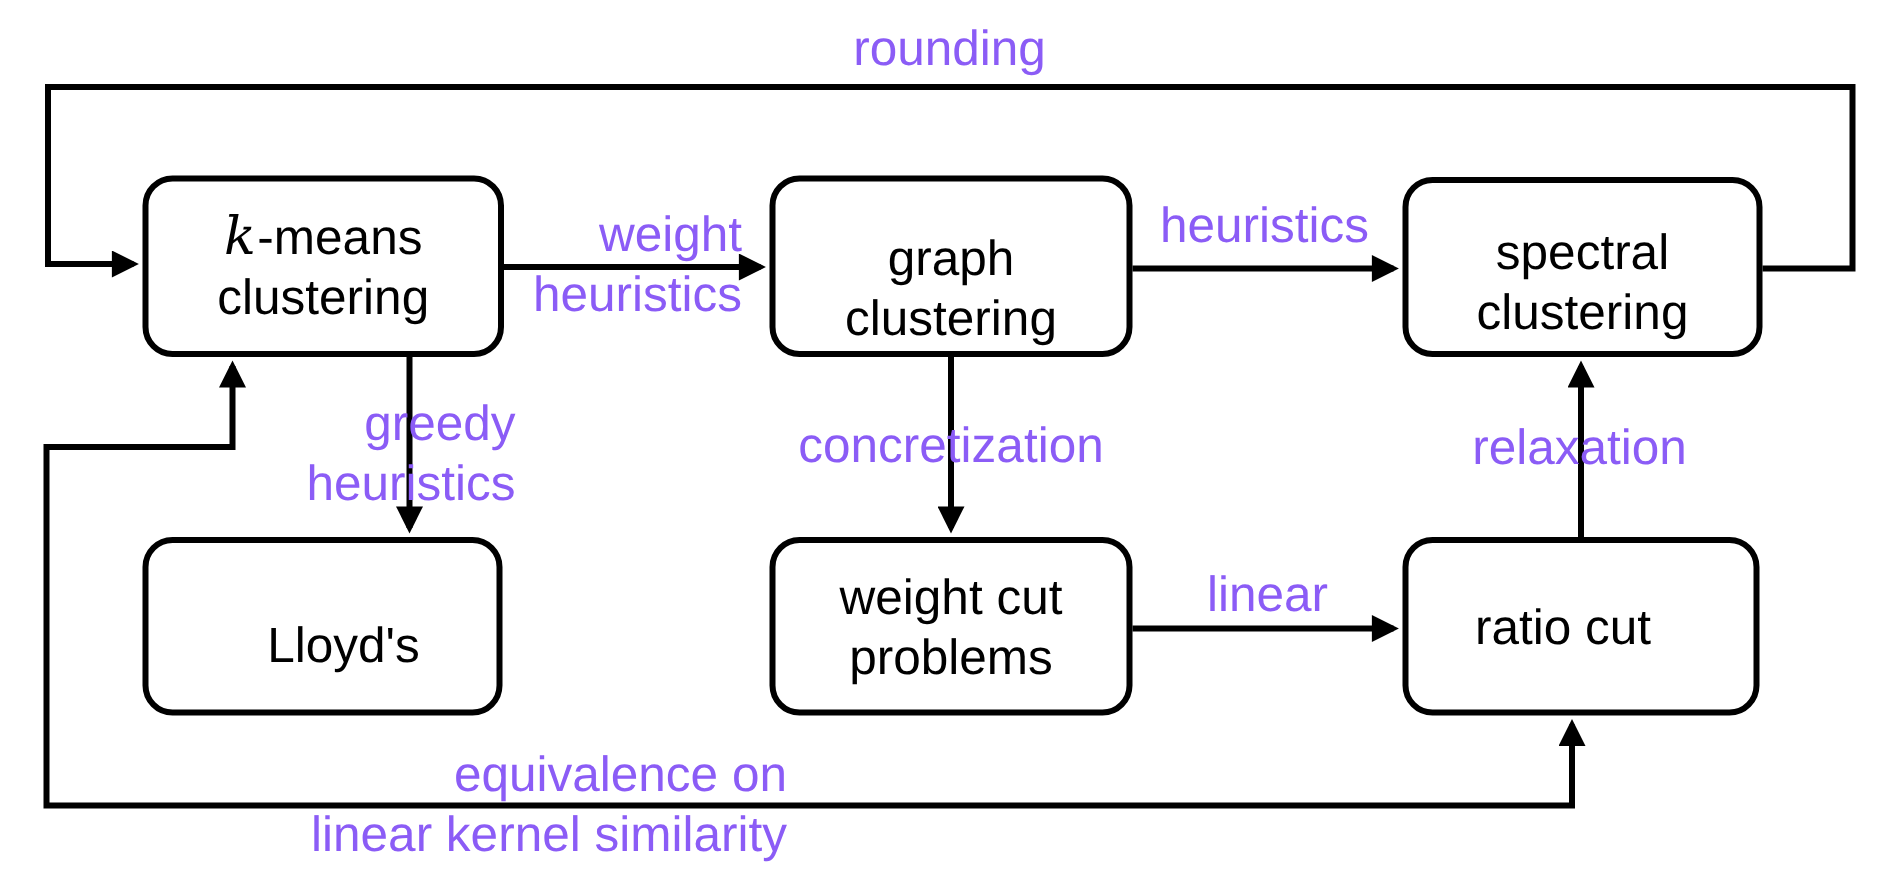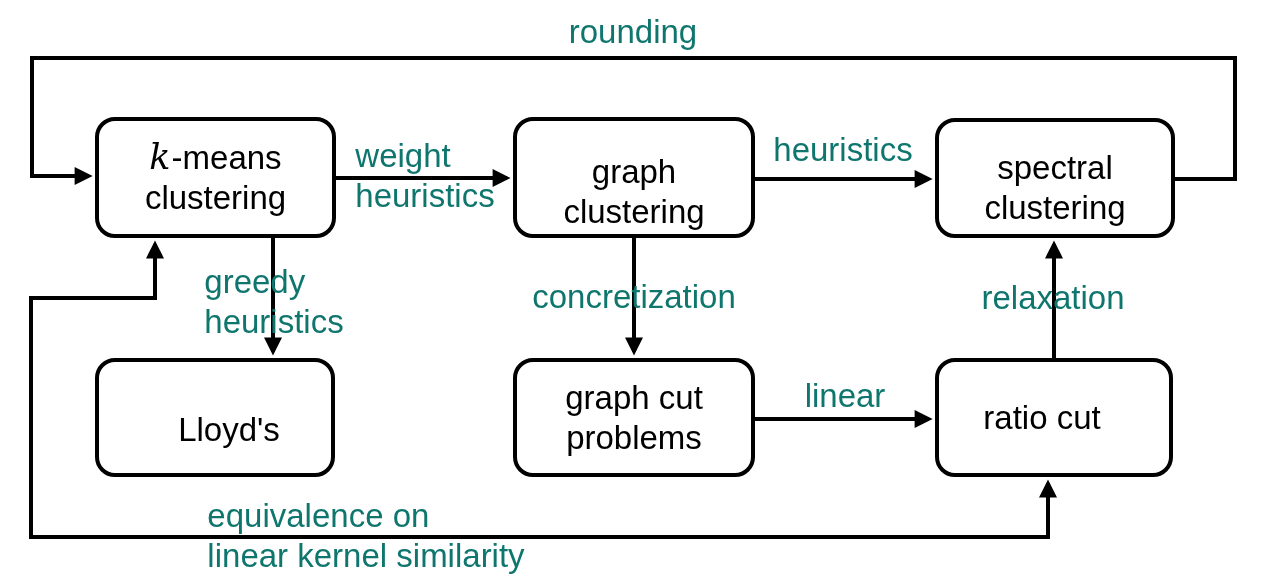--- a/index.html
+++ b/index.html
@@ -20,24 +20,24 @@
     align-items: center;
     justify-content: center;
     text-align: center;
     font-size: 33px;
     line-height: 40px;
     color: #000000;
   }
   .lbl {
     position: absolute;
     transform: translateX(-50%);
-    text-align: left;
+    text-align: right;
     font-size: 33px;
     line-height: 40px;
-    color: #0f766e;
+    color: #8b5cf6;
   }
   .ln { display: block; white-space: nowrap; }
   .mk {
     font-family: "DejaVu Serif", serif;
     font-style: italic;
     font-size: 35px;
     padding-right: 1px;
   }
 </style>
 </head>
@@ -85,21 +85,21 @@
   <div class="boxlbl" style="left:935px;top:118px;width:240px;height:140px">
     <span class="ln">spectral</span>
     <span class="ln">clustering</span>
   </div>
 
   <div class="boxlbl" style="left:109px;top:358px;width:240px;height:144px">
     <span class="ln">Lloyd's</span>
   </div>
 
   <div class="boxlbl" style="left:513px;top:358px;width:242px;height:119px">
-    <span class="ln">graph cut</span>
+    <span class="ln">weight cut</span>
     <span class="ln">problems</span>
   </div>
 
   <div class="boxlbl" style="left:935px;top:358px;width:214px;height:119px">
     <span class="ln">ratio cut</span>
   </div>
 
   <div class="lbl" style="left:633px;top:12px">
     <span class="ln">rounding</span>
   </div>

